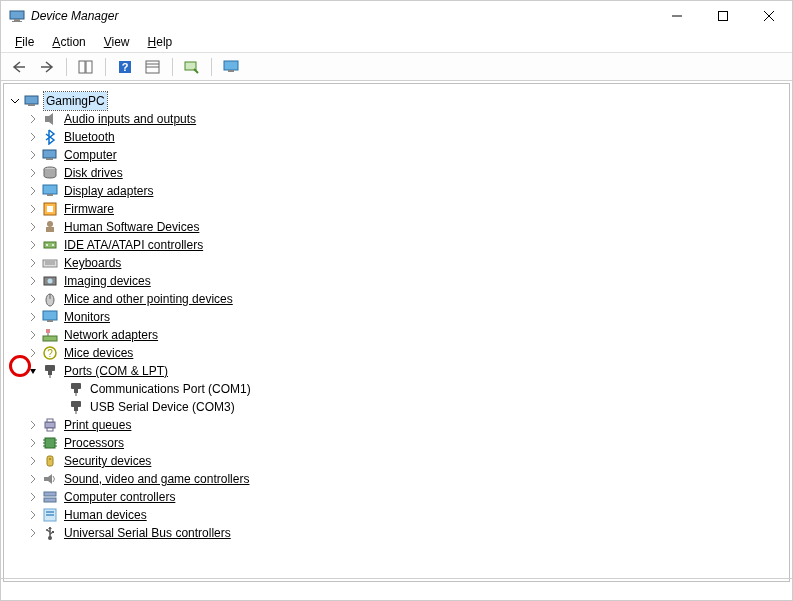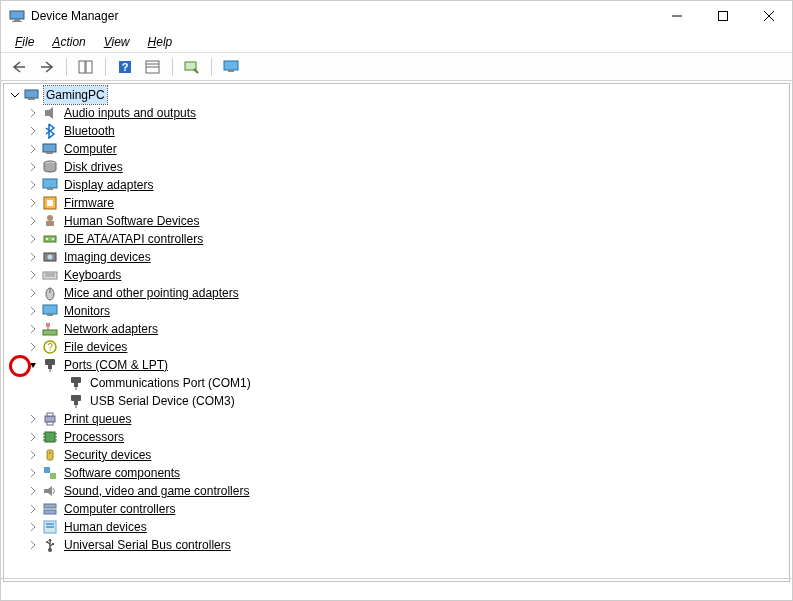--- a/index.html
+++ b/index.html
@@ -1,28 +1,28 @@
 <!DOCTYPE html>
 <html><head>
 <meta charset="utf-8">
 <style>
   * { box-sizing: border-box; }
   body { margin: 0; font-family: "Segoe UI", Tahoma, sans-serif; font-size: 12px; background: #fff; width: 793px; height: 601px; overflow: hidden; border: 1px solid #ccc; position: relative; }
   .titlebar { height: 30px; display: flex; align-items: center; padding: 0 0 0 8px; }
   .titlebar .icon { width: 16px; height: 16px; margin-right: 6px; display: inline-flex; align-items: center; justify-content: center; }
-  .titlebar .title { flex: 1; }
+  .titlebar .title { flex: 1; font-style: italic; }
   .winbtns { display: flex; }
   .winbtn { width: 46px; height: 30px; display: flex; align-items: center; justify-content: center; }
-  .menubar { height: 22px; padding: 0 6px; display: flex; align-items: center; gap: 2px; border-bottom: 1px solid #e0e0e0; font-style: italic; }
+  .menubar { height: 22px; padding: 0 6px; display: flex; align-items: center; gap: 2px; border-bottom: 1px solid #e0e0e0; }
   .menuitem { padding: 2px 8px; }
   .menuitem.underline::first-letter { text-decoration: underline; }
   .toolbar { height: 28px; display: flex; align-items: center; padding: 2px 6px; gap: 4px; border-bottom: 1px solid #d0d0d0; background: #fdfdfd; }
   .tbtn { width: 24px; height: 22px; display: flex; align-items: center; justify-content: center; border: 1px solid transparent; }
   .tdiv { width: 1px; height: 18px; background: #cfcfcf; margin: 0 3px; }
-  .tree-panel { margin: 2px; border: 1px solid #c0c0c0; height: 499px; overflow: auto; background: #fff; padding-top: 2px; }
+  .tree-panel { margin: 2px; border: 1px solid #c0c0c0; height: 499px; overflow: auto; background: #fff; padding-top: 8px; }
   .node { display: flex; align-items: center; height: 18px; line-height: 18px; white-space: nowrap; }
   .expander { width: 14px; height: 14px; display: flex; align-items: center; justify-content: center; margin-right: 2px; }
   .node-icon { width: 16px; height: 16px; display: inline-flex; align-items: center; justify-content: center; margin-right: 4px; }
   .node-label { padding: 0 2px; }
   .selected .node-label { background: #cce8ff; outline: 1px dotted #555; }
   .indent0 { padding-left: 4px; }
   .indent1 { padding-left: 22px; text-decoration: underline; }
   .indent2 { padding-left: 48px; }
   .highlight { position: absolute; border: 3px solid #e00000; border-radius: 50%; width: 22px; height: 22px; pointer-events: none; }
   .statusbar { position: absolute; bottom: 0; left: 0; right: 0; height: 22px; border-top: 1px solid #d0d0d0; }
@@ -244,54 +244,54 @@
         <span class="node-label">IDE ATA/ATAPI controllers</span>
       </div>
       <div class="node indent1">
         <span class="expander">
           <svg width="10" height="10">
             <path d="M3 1 L7 5 L3 9" fill="none" stroke="#888"></path>
           </svg>
         </span>
         <span class="node-icon">
           <svg width="16" height="16" viewBox="0 0 16 16">
-            <rect x="2" y="4" width="12" height="8" fill="#888" stroke="#444"></rect>
-            <circle cx="8" cy="8" r="2.5" fill="#bde"></circle>
-          </svg>
-        </span>
-        <span class="node-label">Imaging devices</span>
-      </div>
-      <div class="node indent1">
-        <span class="expander">
-          <svg width="10" height="10">
-            <path d="M3 1 L7 5 L3 9" fill="none" stroke="#888"></path>
-          </svg>
-        </span>
-        <span class="node-icon">
-          <svg width="16" height="16" viewBox="0 0 16 16">
             <rect x="1" y="5" width="14" height="7" fill="#ddd" stroke="#888"></rect>
             <line x1="3" y1="7" x2="13" y2="7" stroke="#888"></line>
             <line x1="3" y1="9" x2="13" y2="9" stroke="#888"></line>
           </svg>
         </span>
         <span class="node-label">Keyboards</span>
       </div>
       <div class="node indent1">
         <span class="expander">
           <svg width="10" height="10">
             <path d="M3 1 L7 5 L3 9" fill="none" stroke="#888"></path>
           </svg>
         </span>
         <span class="node-icon">
           <svg width="16" height="16" viewBox="0 0 16 16">
+            <rect x="2" y="4" width="12" height="8" fill="#888" stroke="#444"></rect>
+            <circle cx="8" cy="8" r="2.5" fill="#bde"></circle>
+          </svg>
+        </span>
+        <span class="node-label">Imaging devices</span>
+      </div>
+      <div class="node indent1">
+        <span class="expander">
+          <svg width="10" height="10">
+            <path d="M3 1 L7 5 L3 9" fill="none" stroke="#888"></path>
+          </svg>
+        </span>
+        <span class="node-icon">
+          <svg width="16" height="16" viewBox="0 0 16 16">
             <ellipse cx="8" cy="9" rx="4" ry="6" fill="#ccc" stroke="#666"></ellipse>
             <line x1="8" y1="3" x2="8" y2="8" stroke="#666"></line>
           </svg>
         </span>
-        <span class="node-label">Mice and other pointing adapters</span>
+        <span class="node-label">Mice and other pointing devices</span>
       </div>
       <div class="node indent1">
         <span class="expander">
           <svg width="10" height="10">
             <path d="M3 1 L7 5 L3 9" fill="none" stroke="#888"></path>
           </svg>
         </span>
         <span class="node-icon">
           <svg width="16" height="16" viewBox="0 0 16 16">
             <rect x="1" y="2" width="14" height="9" fill="#6ab4e5" stroke="#2a70a5"></rect>
@@ -320,21 +320,21 @@
           <svg width="10" height="10">
             <path d="M3 1 L7 5 L3 9" fill="none" stroke="#888"></path>
           </svg>
         </span>
         <span class="node-icon">
           <svg width="16" height="16" viewBox="0 0 16 16">
             <circle cx="8" cy="8" r="6" fill="none" stroke="#a0a000" stroke-width="1.5"></circle>
             <text x="8" y="12" text-anchor="middle" font-size="10" fill="#a0a000">?</text>
           </svg>
         </span>
-        <span class="node-label">File devices</span>
+        <span class="node-label">Mice devices</span>
       </div>
       <div class="node indent1">
         <span class="expander">
           <svg width="10" height="10">
             <path d="M2 3 L8 3 L5 8 Z" fill="#000"></path>
           </svg>
         </span>
         <span class="node-icon">
           <svg width="16" height="16" viewBox="0 0 16 16">
             <rect x="3" y="2" width="10" height="6" rx="1" fill="#555"></rect>
@@ -415,34 +415,20 @@
         <span class="node-label">Security devices</span>
       </div>
       <div class="node indent1">
         <span class="expander">
           <svg width="10" height="10">
             <path d="M3 1 L7 5 L3 9" fill="none" stroke="#888"></path>
           </svg>
         </span>
         <span class="node-icon">
           <svg width="16" height="16" viewBox="0 0 16 16">
-            <rect x="2" y="2" width="6" height="6" fill="#5aa0d5"></rect>
-            <rect x="8" y="8" width="6" height="6" fill="#8ac070"></rect>
-          </svg>
-        </span>
-        <span class="node-label">Software components</span>
-      </div>
-      <div class="node indent1">
-        <span class="expander">
-          <svg width="10" height="10">
-            <path d="M3 1 L7 5 L3 9" fill="none" stroke="#888"></path>
-          </svg>
-        </span>
-        <span class="node-icon">
-          <svg width="16" height="16" viewBox="0 0 16 16">
             <rect x="2" y="6" width="4" height="4" fill="#888"></rect>
             <path d="M6 6 L10 3 V13 L6 10 Z" fill="#888"></path>
             <path d="M11 5 Q14 8 11 11" fill="none" stroke="#888"></path>
           </svg>
         </span>
         <span class="node-label">Sound, video and game controllers</span>
       </div>
       <div class="node indent1">
         <span class="expander">
           <svg width="10" height="10">

